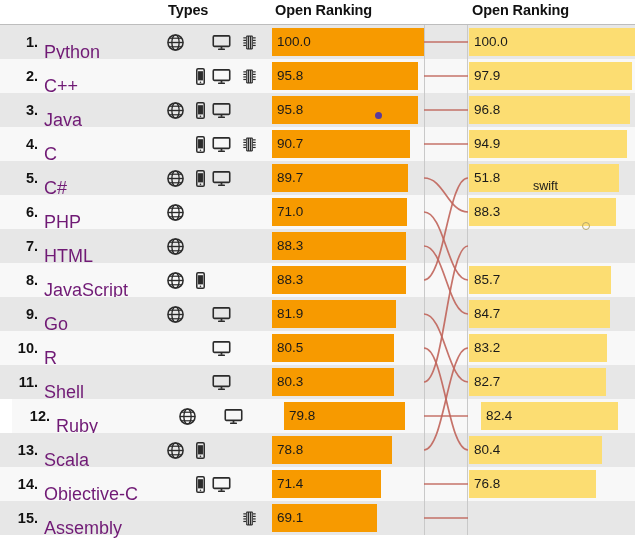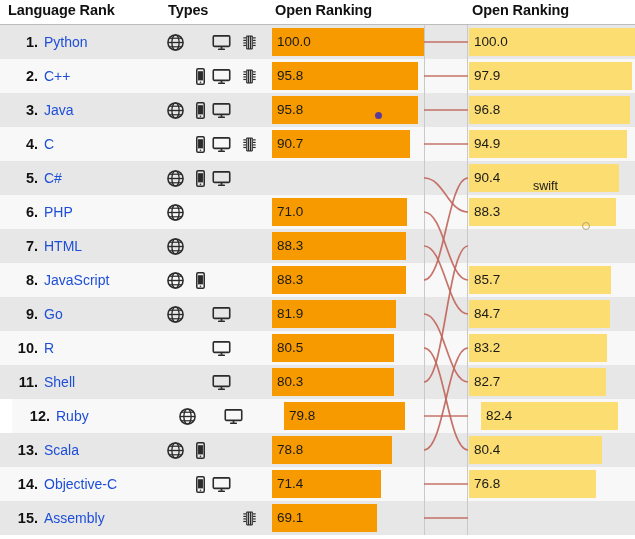--- a/index.html
+++ b/index.html
@@ -28,22 +28,22 @@
   .rows{position:absolute;left:0;top:25px;width:635px;height:510px;}
   .row{position:absolute;left:0;width:635px;height:34px;}
   .row.odd{background:#e7e7e7;}
   .row.even{background:#f8f8f8;}
 
   .rank{
     position:absolute;left:8px;top:9px;width:30px;
     text-align:right;font-size:14.5px;font-weight:bold;color:#111;
   }
   .lang{
-    position:absolute;left:44px;top:9px;
-    font-size:14px;color:#1d4ed8;white-space:nowrap;
+    position:absolute;left:44px;top:17px;
+    font-size:18px;color:#701a75;white-space:nowrap;
   }
 
   
   .types{position:absolute;left:164px;top:0;width:104px;height:34px;}
   .ticon{position:absolute;top:8px;width:19px;height:19px;}
   .ticon.web{left:2px;}
   .ticon.mobile{left:27px;}
   .ticon.desktop{left:48px;}
   .ticon.embedded{left:76px;}
   .ticon svg{display:block;width:19px;height:19px;}
@@ -89,21 +89,20 @@
   .swift-label{
     position:absolute;font-size:12.5px;color:#1a1a1a;white-space:nowrap;
   }
 </style>
 </head>
 <body>
 
 <div id="app">
 
   <div class="header">
-    <div class="hdr-label hdr-lang">Language Rank</div>
     <div class="hdr-label hdr-types">Types</div>
     <div class="hdr-label hdr-open1">Open Ranking</div>
     <div class="hdr-label hdr-open2">Open Ranking</div>
   </div>
   <div class="hdr-rule"></div>
 
   <div class="rows" id="rows">
       <div class="row odd" style="top: 0px;">
         <div class="rank">1.</div>
         <div class="lang">Python</div>
@@ -308,23 +307,27 @@
             </svg>
           </span>
           <span class="ticon desktop">
             <svg viewBox="0 0 24 24">
               <rect x="1.6" y="3.6" width="20.8" height="13.3" rx="1.3" fill="none" stroke="#2b2b2b" stroke-width="2.0"></rect>
               <rect x="10.9" y="16.9" width="2.2" height="3.1" fill="#2b2b2b"></rect>
               <rect x="7.6" y="19.6" width="8.8" height="1.9" rx="0.8" fill="#2b2b2b"></rect>
             </svg>
           </span>
         </div>
+        <div class="barcell-l">
+          <div class="bar-l" style="width: 136.344px; background: rgb(247, 154, 0);"></div>
+          <div class="bar-l-val">89.7</div>
+        </div>
         <div class="barcell-r">
           <div class="bar-r" style="width: 150.064px; background: rgb(252, 221, 114);"></div>
-          <div class="bar-r-val">90.4</div>
+          <div class="bar-r-val">51.8</div>
         </div>
       </div>
       <div class="row even" style="top: 170px;">
         <div class="rank">6.</div>
         <div class="lang">PHP</div>
         <div class="types">
           <span class="ticon web">
             <svg viewBox="0 0 24 24">
               <circle cx="12" cy="12" r="9.6" fill="none" stroke="#2b2b2b" stroke-width="1.9"></circle>
               <ellipse cx="12" cy="12" rx="4.6" ry="9.6" fill="none" stroke="#2b2b2b" stroke-width="1.7"></ellipse>

